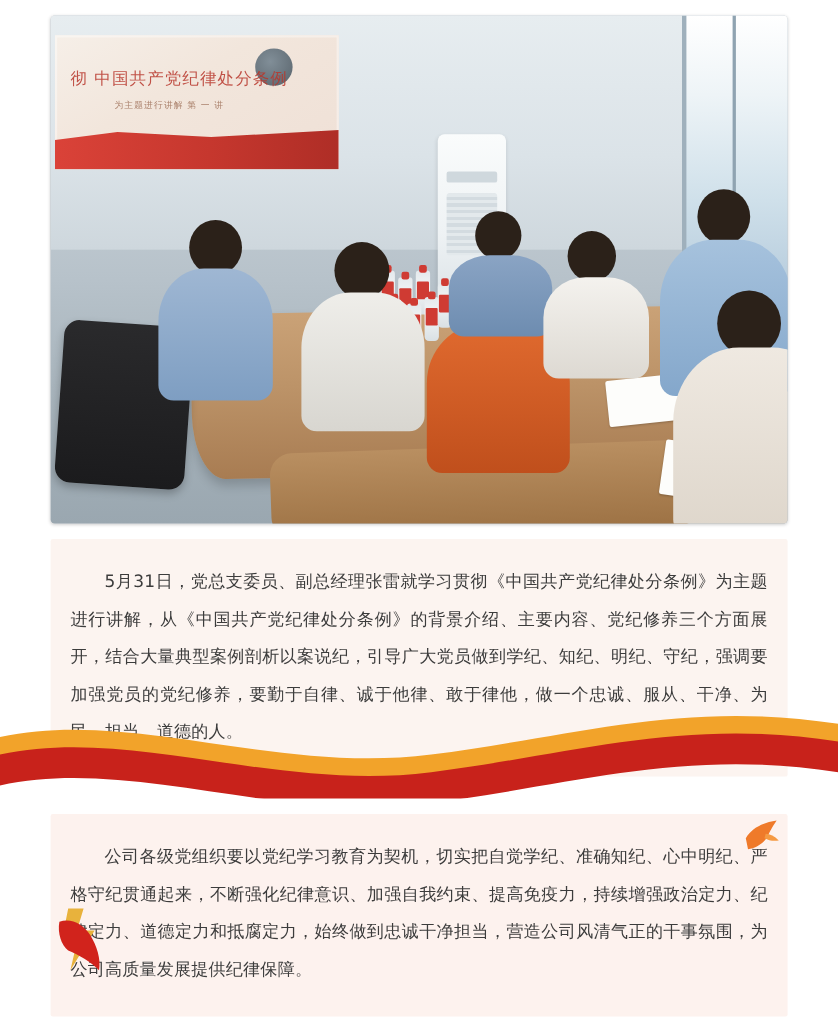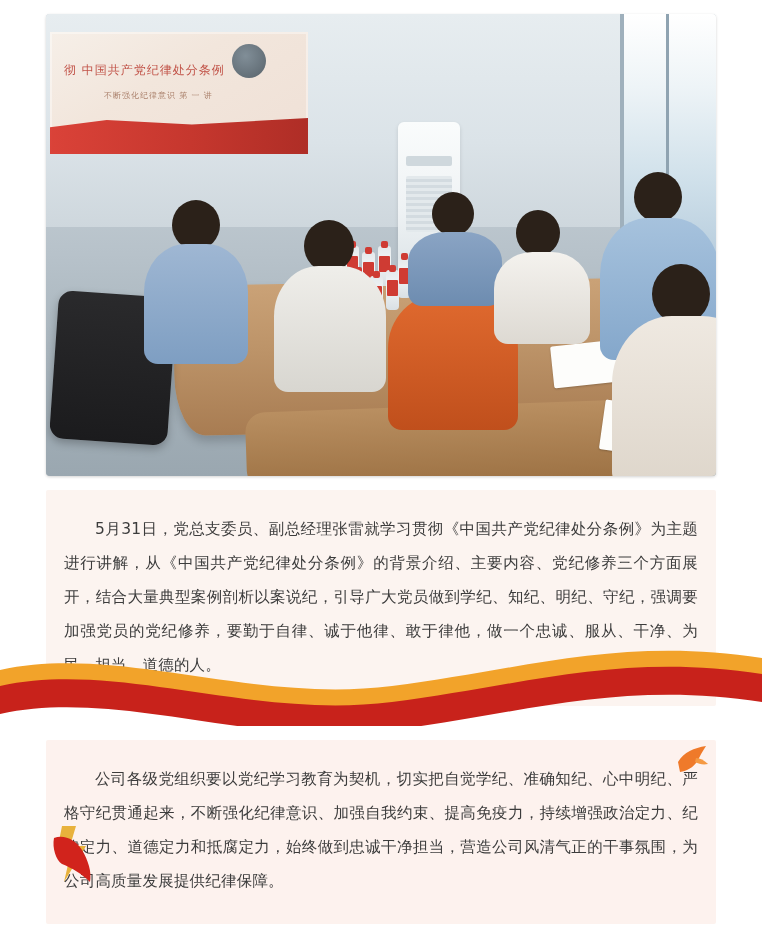--- a/index.html
+++ b/index.html
@@ -71,21 +71,21 @@
     box-shadow: 0 0 0 2px rgba(255,255,255,0.4) inset;
   }
   .screen-red {
     position:absolute; left: 0; bottom: 0; width: 100%; height: 46px;
     background: linear-gradient(90deg,#d8342a 0%, #c2281f 55%, #a91e17 100%);
     clip-path: polygon(0 42%, 22% 26%, 55% 36%, 100% 22%, 100% 100%, 0 100%);
     opacity: .92;
   }
   .screen-title {
     position:absolute; left: 14px; top: 30px;
-    font-size: 12px; color:#b8372c; letter-spacing: 1px;
+    font-size: 15px; color:#b8372c; letter-spacing: 1px;
     font-family: "DejaVu Sans", sans-serif;
     white-space: nowrap;
     opacity:.85;
   }
   .screen-sub {
     position:absolute; left: 54px; top: 58px;
     font-size: 8px; color:#9a6a52; letter-spacing:1px; white-space:nowrap;
     opacity:.8;
   }
   .screen-emblem {
@@ -229,21 +229,21 @@
   <div class="photo-wrap">
     <div class="photo">
       <div class="wall"></div>
       <div class="window"></div>
       <div class="window-frame"></div>
 
       <div class="screen">
         <div class="screen-red"></div>
         <div class="screen-emblem"></div>
         <div class="screen-title">彻 中国共产党纪律处分条例</div>
-        <div class="screen-sub">不断强化纪律意识  第 一 讲</div>
+        <div class="screen-sub">为主题进行讲解  第 一 讲</div>
       </div>
 
       <div class="ac"></div>
 
       <div class="table"></div>
       <div class="table2"></div>
 
       <div class="paper p3"></div>
       <div class="paper p1"></div>
       <div class="paper p2"></div>

